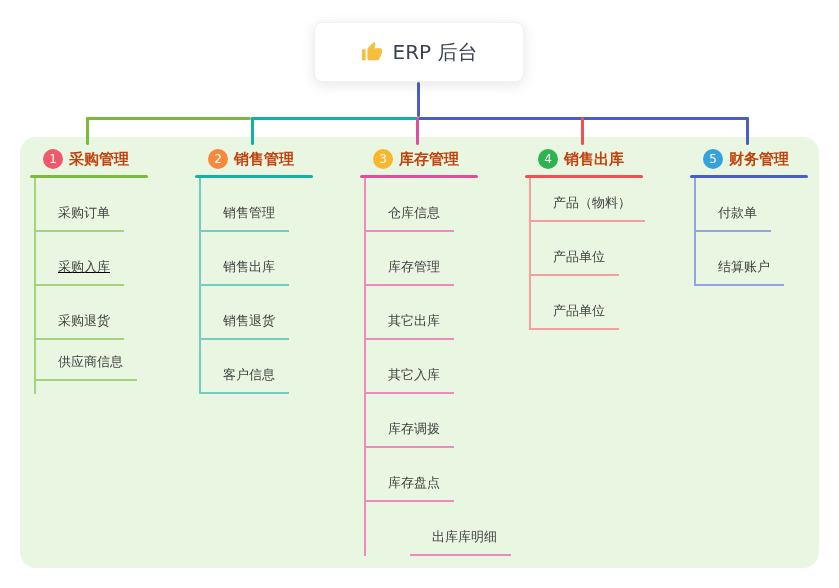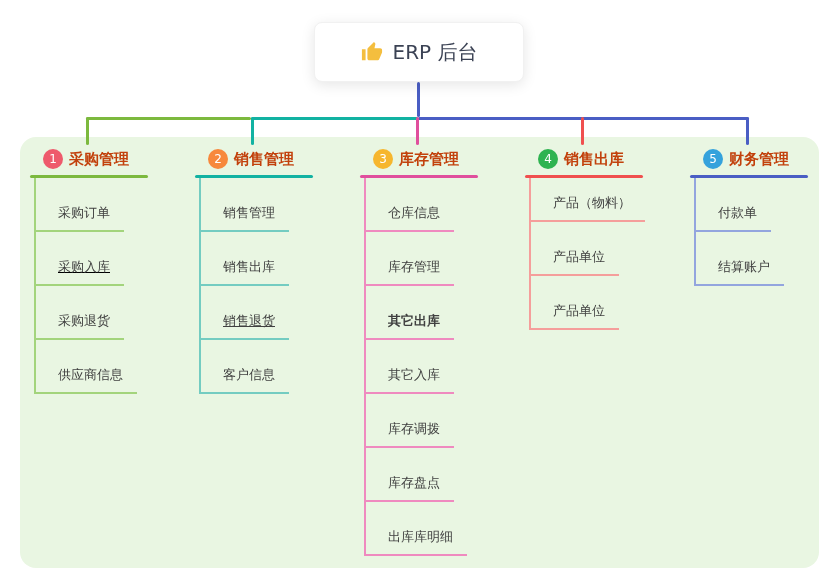--- a/index.html
+++ b/index.html
@@ -68,72 +68,72 @@
         <div class="children" style="border-color: rgb(163, 212, 124);">
           <div class="child-row" style="height: 54px;">
             <span class="child-label" style="border-color: rgb(163, 212, 124);">采购订单</span>
           </div>
           <div class="child-row" style="height: 54px; text-decoration: underline;">
             <span class="child-label" style="border-color: rgb(163, 212, 124);">采购入库</span>
           </div>
           <div class="child-row" style="height: 54px; align-items: flex-end;">
             <span class="child-label" style="border-color: rgb(163, 212, 124);">采购退货</span>
           </div>
-          <div class="child-row" style="height: 54px;">
+          <div class="child-row" style="height: 54px; align-items: center;">
             <span class="child-label" style="border-color: rgb(163, 212, 124);">供应商信息</span>
           </div>
         </div>
       </div>
       <div class="branch-col" style="left: 195px;">
         <div class="branch-title">
           <span class="badge" style="background: rgb(247, 136, 60);">2</span>
           <span class="title-label">销售管理</span>
         </div>
         <div class="title-underline" style="background: rgb(18, 178, 162);"></div>
         <div class="children" style="border-color: rgb(116, 204, 193);">
           <div class="child-row" style="height: 54px;">
             <span class="child-label" style="border-color: rgb(116, 204, 193);">销售管理</span>
           </div>
           <div class="child-row" style="height: 54px;">
             <span class="child-label" style="border-color: rgb(116, 204, 193);">销售出库</span>
           </div>
           <div class="child-row" style="height: 54px;">
-            <span class="child-label" style="border-color: rgb(116, 204, 193); text-decoration: underline;">销售退货</span>
+            <span class="child-label" style="border-color: rgb(116, 204, 193);">销售退货</span>
           </div>
           <div class="child-row" style="height: 54px;">
             <span class="child-label" style="border-color: rgb(116, 204, 193);">客户信息</span>
           </div>
         </div>
       </div>
       <div class="branch-col" style="left: 360px;">
         <div class="branch-title">
           <span class="badge" style="background: rgb(246, 182, 46);">3</span>
           <span class="title-label">库存管理</span>
         </div>
         <div class="title-underline" style="background: rgb(224, 79, 157);"></div>
         <div class="children" style="border-color: rgb(239, 138, 191);">
           <div class="child-row" style="height: 54px;">
             <span class="child-label" style="border-color: rgb(239, 138, 191);">仓库信息</span>
           </div>
           <div class="child-row" style="height: 54px;">
             <span class="child-label" style="border-color: rgb(239, 138, 191);">库存管理</span>
           </div>
           <div class="child-row" style="height: 54px;">
-            <span class="child-label" style="border-color: rgb(239, 138, 191); font-weight: bold;">其它出库</span>
+            <span class="child-label" style="border-color: rgb(239, 138, 191);">其它出库</span>
           </div>
           <div class="child-row" style="height: 54px;">
             <span class="child-label" style="border-color: rgb(239, 138, 191);">其它入库</span>
           </div>
           <div class="child-row" style="height: 54px;">
             <span class="child-label" style="border-color: rgb(239, 138, 191);">库存调拨</span>
           </div>
           <div class="child-row" style="height: 54px;">
             <span class="child-label" style="border-color: rgb(239, 138, 191);">库存盘点</span>
           </div>
-          <div class="child-row" style="height: 54px;">
+          <div class="child-row" style="height: 54px; padding-left: 44px;">
             <span class="child-label" style="border-color: rgb(239, 138, 191);">出库库明细</span>
           </div>
         </div>
       </div>
       <div class="branch-col" style="left: 525px;">
         <div class="branch-title">
           <span class="badge" style="background: rgb(46, 179, 80);">4</span>
           <span class="title-label">销售出库</span>
         </div>
         <div class="title-underline" style="background: rgb(240, 80, 79);"></div>

